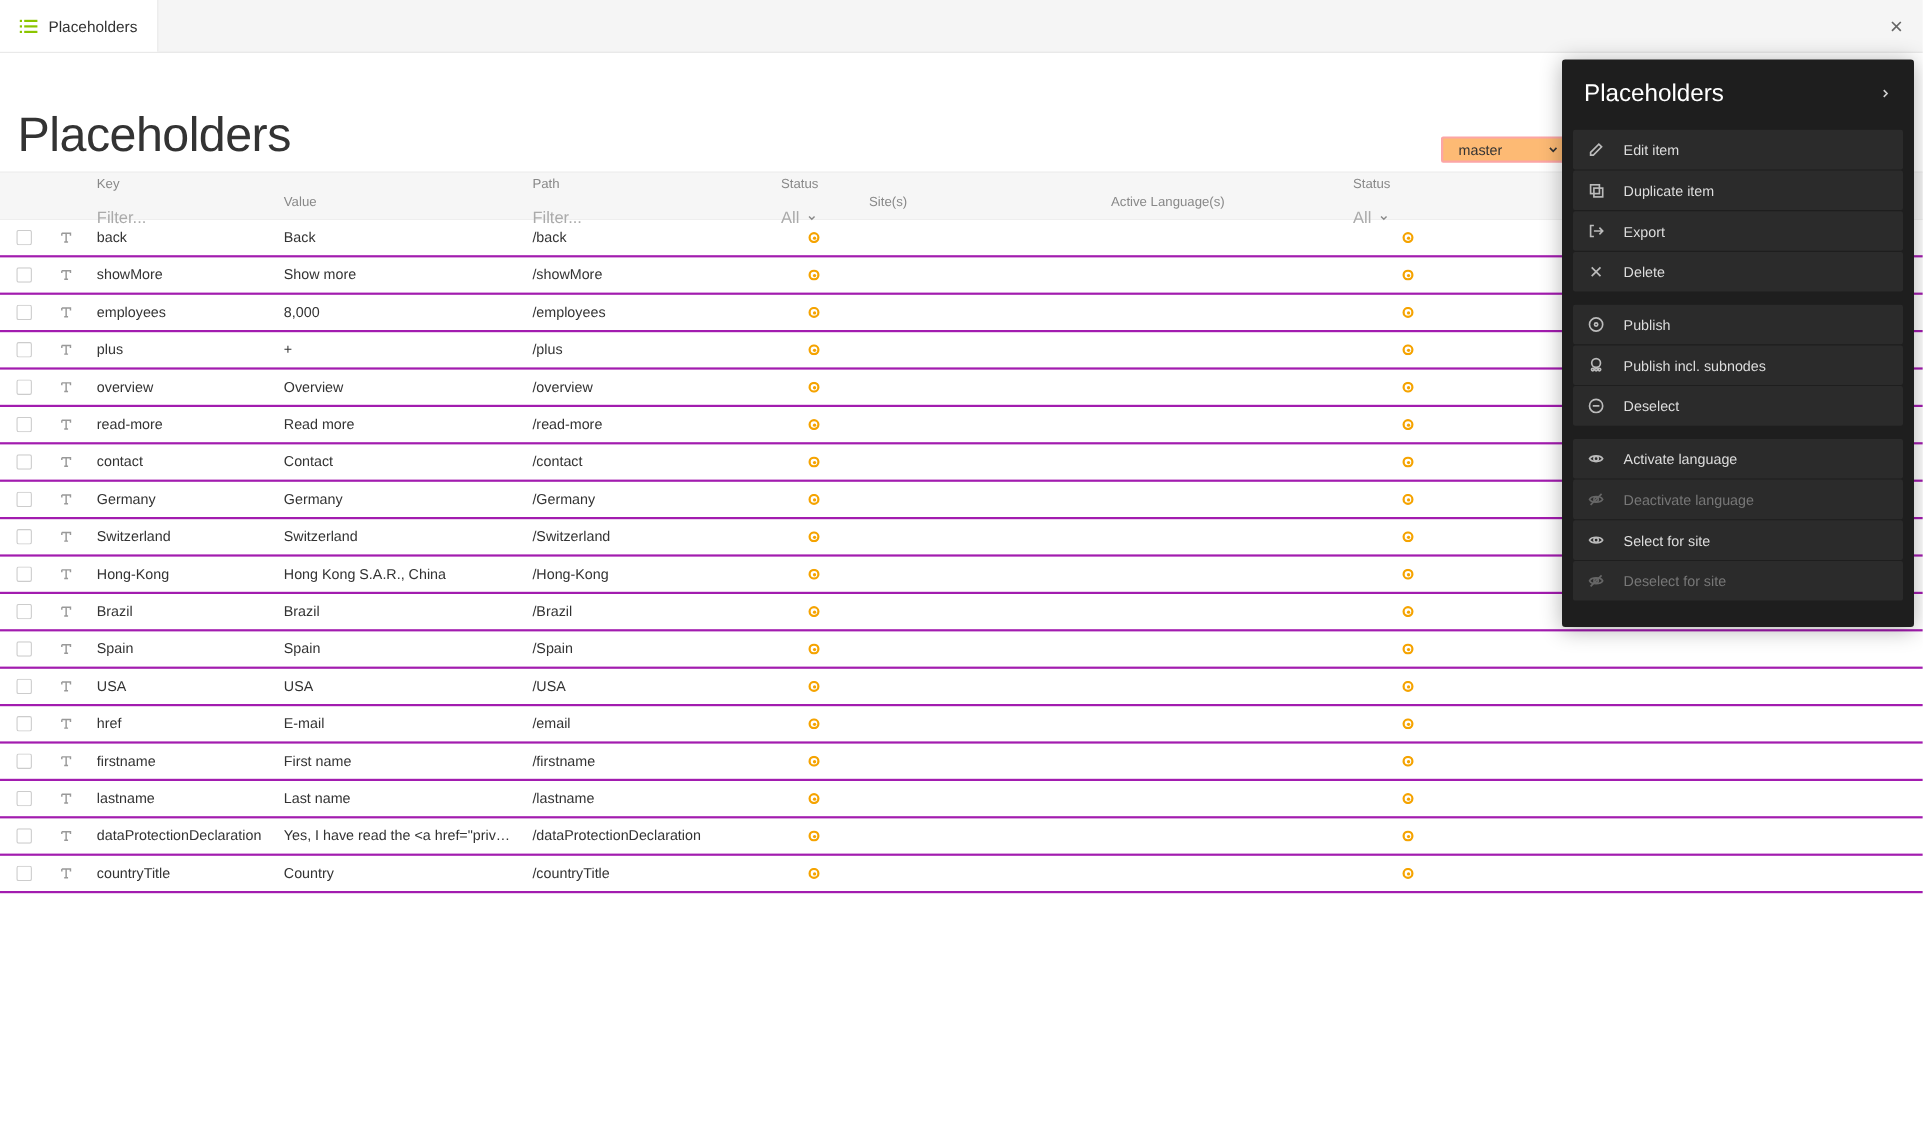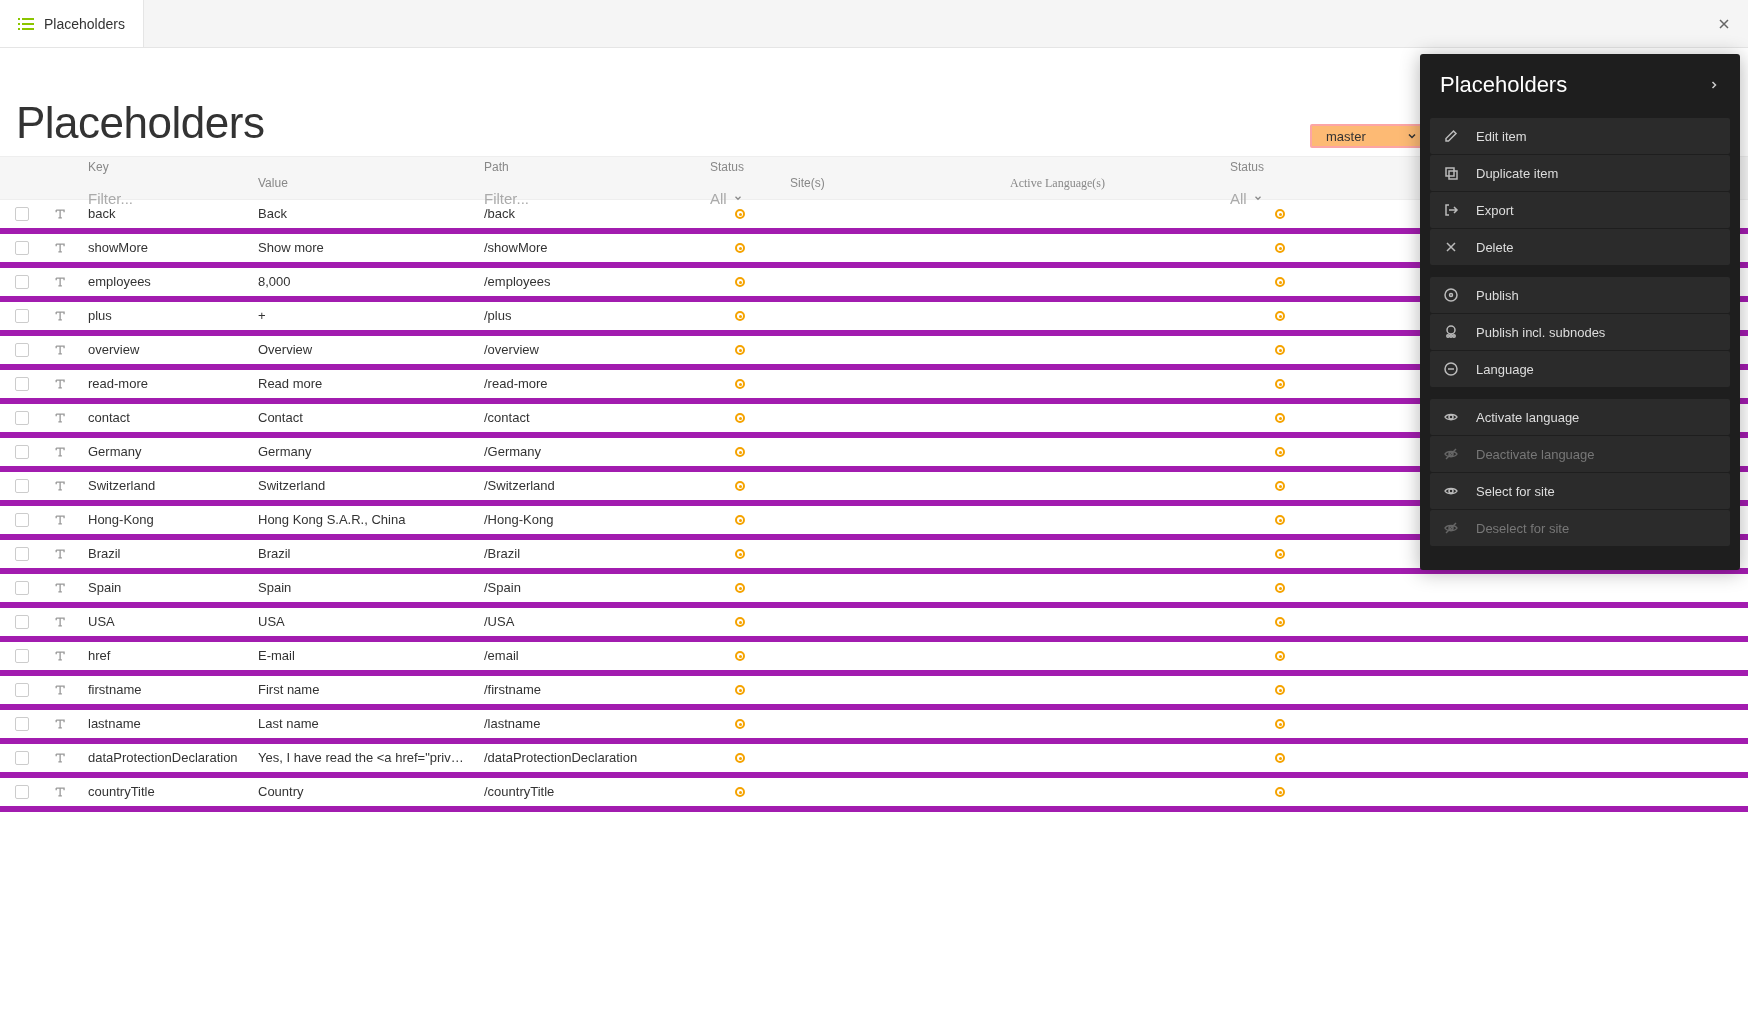--- a/index.html
+++ b/index.html
@@ -34,24 +34,24 @@
 .th .label { color: #888; margin-top: 10px; }
 .th .sub { color: #aaa; font-size: 15px; margin-top: 16px; display: flex; align-items: center; gap: 6px; }
 .th .sub .caret2 { color: #888; }
 .col-check { width: 44px; flex: none; align-items: center; }
 .col-type { width: 34px; flex: none; align-items: center; }
 .col-key { width: 170px; flex: none; }
 .col-value { width: 226px; flex: none; }
 .col-path { width: 226px; flex: none; }
 .col-status1 { width: 80px; flex: none; }
 .col-sites { width: 220px; flex: none; }
-.col-lang { width: 220px; flex: none; font-family: Liberation Serif, serif; }
+.col-lang { width: 220px; flex: none; }
 .col-status2 { width: 120px; flex: none; }
 .tbody { }
-.tr { display: flex; height: 34px; border-bottom: 6px solid #a21caf; font-size: 13px; color: #333; align-items: center; cursor: pointer; }
+.tr { display: flex; height: 34px; border-bottom: 2px solid #a21caf; font-size: 13px; color: #333; align-items: center; cursor: pointer; }
 .tr .td { padding: 0 10px; overflow: hidden; white-space: nowrap; text-overflow: ellipsis; display: block; line-height: 34px; }
 .tr .td.col-check, .tr .td.col-type, .tr .td.col-status1, .tr .td.col-status2 { display: flex; align-items: center; line-height: normal; }
 .checkbox { width: 14px; height: 14px; border: 1px solid #ccc; border-radius: 2px; background: #fff; }
 .type-icon { color: #999; }
 .status-dot { width: 10px; height: 10px; border-radius: 50%; border: 2px solid #f5a300; }
 .status-dot .inner { display: block; width: 3px; height: 3px; background: #f5a300; border-radius: 50%; margin: 1.5px auto 0; }
 
 
 .panel { position: absolute; top: 54px; right: 8px; width: 320px; background: #1e1e1e; color: #eee; border-radius: 3px; padding: 0 0 12px 0; box-shadow: 0 2px 20px rgba(0,0,0,0.3); }
 .panel-head { display: flex; align-items: center; padding: 18px 20px 20px 20px; }
@@ -733,21 +733,21 @@
             </svg>
           </span>
           <span>Publish incl. subnodes</span>
         </div>
         <div class="action">
           <span class="aicon">
             <svg width="16" height="16">
               <use href="#i-unpublish"></use>
             </svg>
           </span>
-          <span>Language</span>
+          <span>Deselect</span>
         </div>
       </div>
       <div class="action-group">
         <div class="action">
           <span class="aicon">
             <svg width="16" height="16">
               <use href="#i-eye"></use>
             </svg>
           </span>
           <span>Activate language</span>

